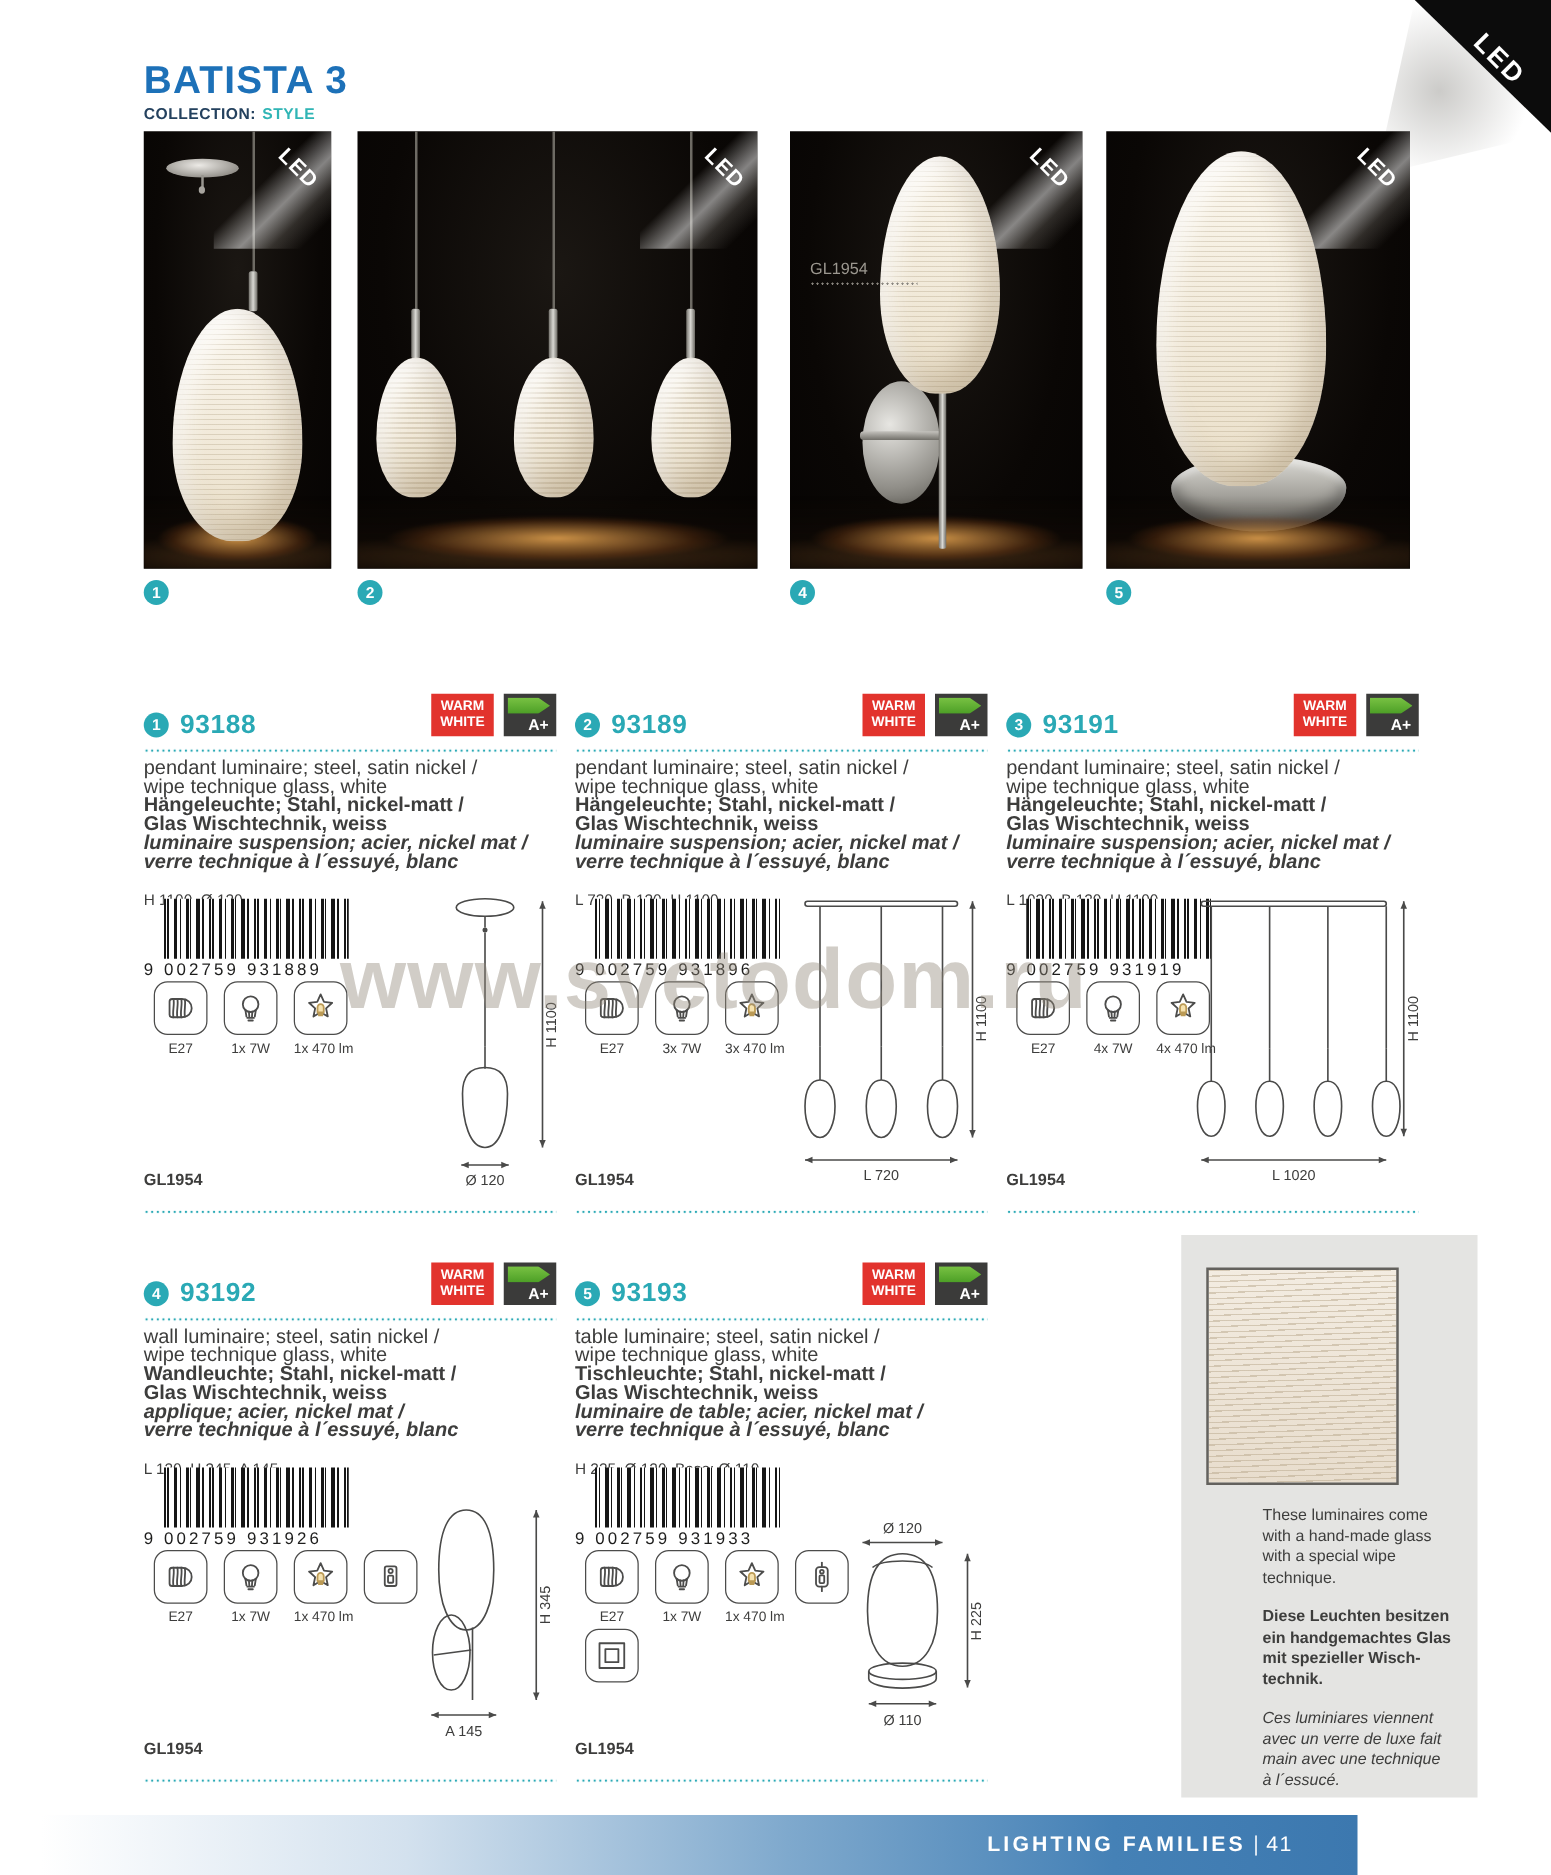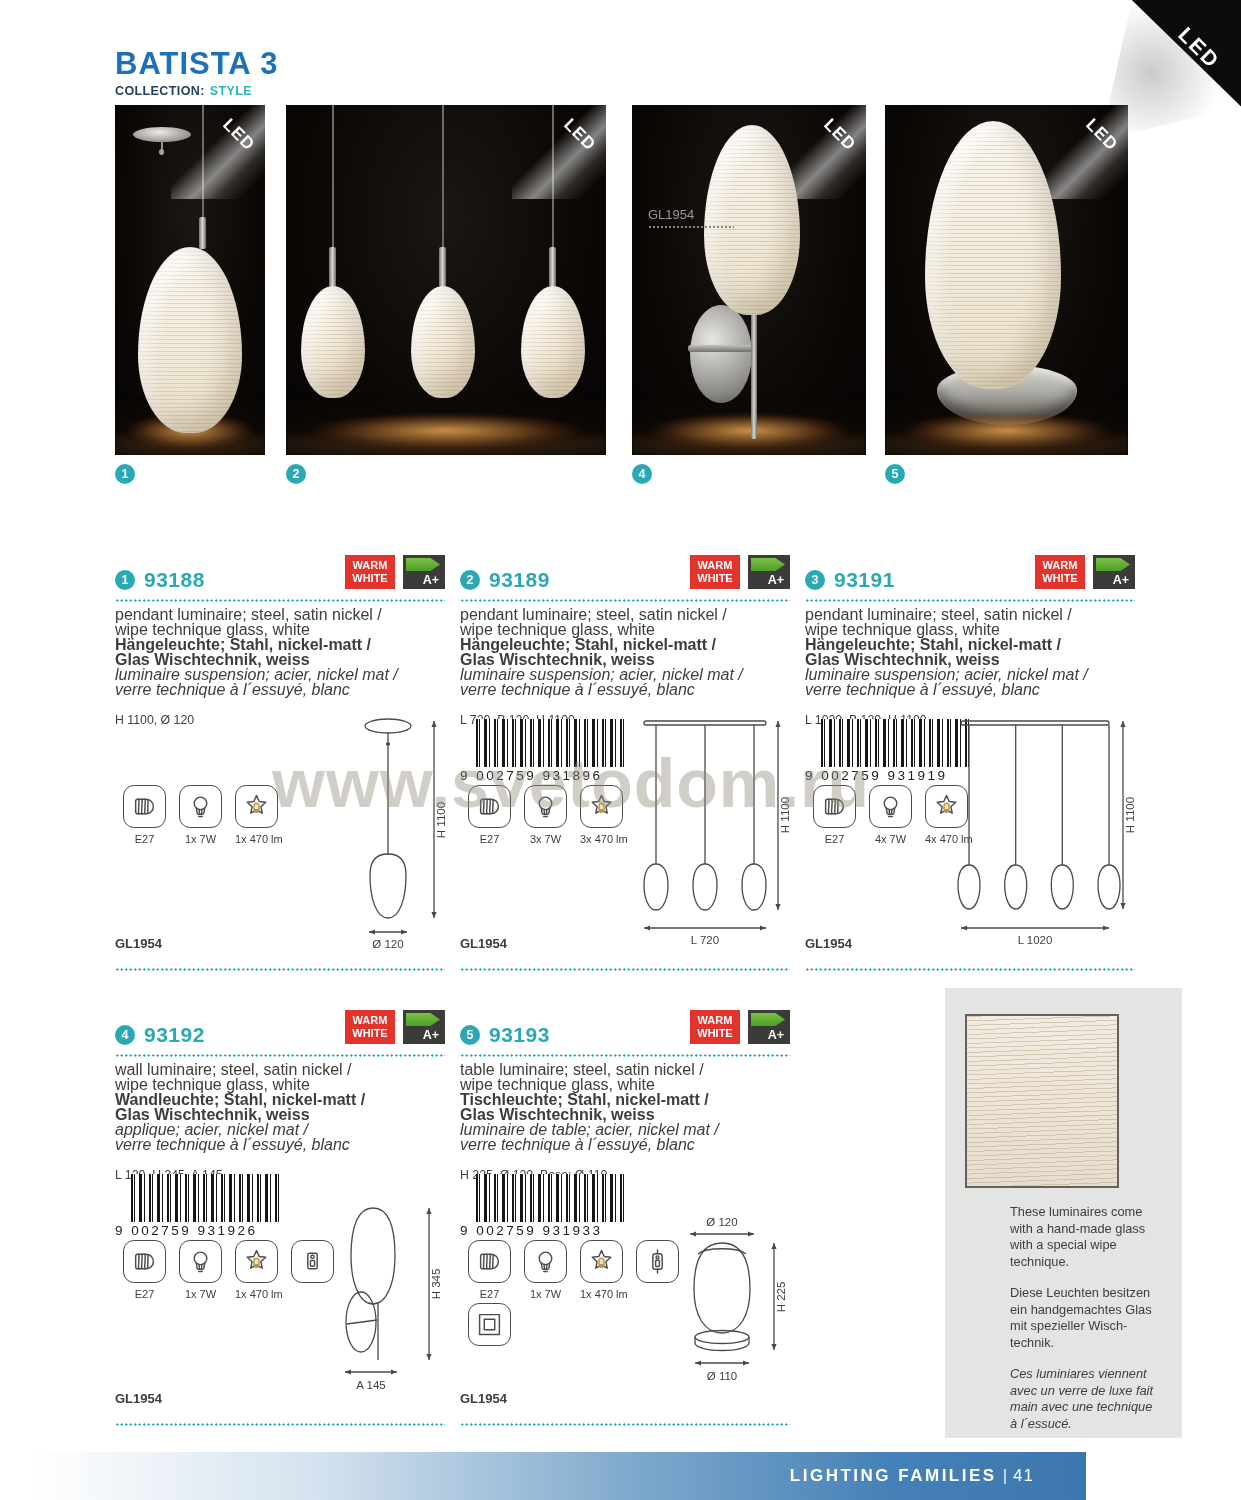--- a/index.html
+++ b/index.html
@@ -72,21 +72,21 @@
   .energy-class{position:absolute;bottom:2px;right:6px;color:#fff;font-weight:bold;font-size:12.5px;}
   .prod-head{position:absolute;left:0;top:13px;display:flex;align-items:center;gap:9px;}
   .num-circle{width:20px;height:20px;border-radius:50%;background:#2aa9b5;color:#fff;font-size:12.5px;
         font-weight:bold;display:inline-flex;align-items:center;justify-content:center;flex:0 0 auto;}
   .code{color:#2aa9b5;font-size:21px;font-weight:bold;letter-spacing:.5px;}
   .dotline{position:absolute;left:0;right:0;top:44px;height:3px;background-repeat:repeat-x;
         background-image:radial-gradient(circle,#2aa9b5 1.05px,transparent 1.2px);background-size:4.5px 3px;}
   .desc-wrap{position:absolute;left:0;top:52px;}
   .desc{margin:0;font-size:16px;line-height:15px;white-space:pre-line;}
   .desc.de{font-weight:bold;}
-  .desc.fr{font-style:italic;}
+  .desc.fr{font-style:italic;font-weight:bold;}
   .dims{position:absolute;left:0;top:146px;font-size:12.3px;}
   .barcode{position:absolute;left:0;top:164px;width:172px;}
   .bars{height:48px;width:148px;margin-left:16px;
         background:repeating-linear-gradient(90deg,#161616 0 2px,#fff 2px 3px,#161616 3px 4px,#fff 4px 8px,
                    #161616 8px 11px,#fff 11px 13px,#161616 13px 14px,#fff 14px 18px);}
   .bc-num{font-size:13.5px;color:#1d1d1c;letter-spacing:2.5px;margin-top:1px;white-space:nowrap;}
   .icons{position:absolute;left:8px;top:230px;display:flex;gap:13px;}
   .spec{width:43px;text-align:center;}
   .icon-box{width:43px;height:43px;border:1.6px solid #4c4c4b;border-radius:11px;box-sizing:border-box;
         display:flex;align-items:center;justify-content:center;background:#fff;}
@@ -103,21 +103,21 @@
   .diagram path,.diagram line,.diagram ellipse,.diagram rect,.diagram circle{stroke:#4a4a49;fill:none;stroke-width:1.3;}
   .diagram .ah{fill:#4a4a49;stroke:none;}
   .diagram text{fill:#3d3d3c;stroke:none;font-size:11.5px;font-family:"Liberation Sans",sans-serif;}
   
   .infobox{position:absolute;left:945px;top:988px;width:192px;height:450px;background:#e4e4e2;padding-left:45px;}
   .glass-sample{position:absolute;left:20px;top:26px;width:150px;height:170px;border:2px solid #63615d;
         background-image:repeating-linear-gradient(178deg,rgba(183,166,138,.5) 0 1px,rgba(255,255,255,0) 1px 4.5px),
                          linear-gradient(to bottom,#f3ece1,#e8ddcd);}
   .info{margin:0 18px 15px 20px;font-size:12.8px;line-height:16.5px;white-space:pre-line;}
   .info.first{padding-top:216px;}
-  .info.de{font-weight:normal;}
+  .info.de{font-weight:bold;}
   .info.fr{font-style:italic;}
   
   .watermark{position:absolute;left:272px;top:708px;z-index:20;pointer-events:none;white-space:nowrap;
         font-size:68px;font-weight:bold;letter-spacing:1px;color:rgba(146,136,121,.42);margin-top:36px;}
   .footer{position:absolute;left:0;top:1452px;width:1086px;height:48px;
         background:linear-gradient(90deg,#ffffff 0%,#ffffff 3%,#d3e1ee 30%,#7fa9cd 58%,#4581b6 82%,#3c78af 100%);}
   .footer-text{position:absolute;right:52px;top:0;line-height:48px;color:#fff;font-size:17px;}
   .ft-bold{font-weight:bold;letter-spacing:2.5px;}
   .ft-pipe{font-weight:normal;margin:0 6px;opacity:.9;}
   .ft-num{font-weight:normal;letter-spacing:1px;}
@@ -207,20 +207,24 @@
     <div class="dotline"></div>
     <div class="desc-wrap">
       <p class="desc en">pendant luminaire; steel, satin nickel /
 wipe technique glass, white</p>
       <p class="desc de">Hängeleuchte; Stahl, nickel-matt /
 Glas Wischtechnik, weiss</p>
       <p class="desc fr">luminaire suspension; acier, nickel mat /
 verre technique à l´essuyé, blanc</p>
     </div>
     <p class="dims">H 1100, Ø 120</p>
+    <div class="barcode">
+      <div class="bars"></div>
+      <div class="bc-num">9 002759 931889</div>
+    </div>
     <div class="icons">
       <div class="spec">
           <div class="icon-box">
           <svg class="icon-svg" width="25" height="25" viewBox="0 0 24 24">
               <path d="M3.5,7 C3.5,5.8 4.3,5 5.5,5 L13,5 C17.5,5 20.5,8 20.5,12 C20.5,16 17.5,19 13,19 L5.5,19 C4.3,19 3.5,18.2 3.5,17 Z"></path>
               <path d="M6.5,5 C7.5,9.5 5.5,14.5 6.5,19"></path>
               <path d="M9.5,5 C10.5,9.5 8.5,14.5 9.5,19"></path>
               <path d="M12.5,5 C13.5,9.5 11.5,14.5 12.5,19"></path>
               <path d="M15.3,5.4 C16,9.5 14.5,14.5 15.3,18.6"></path>
             </svg>

